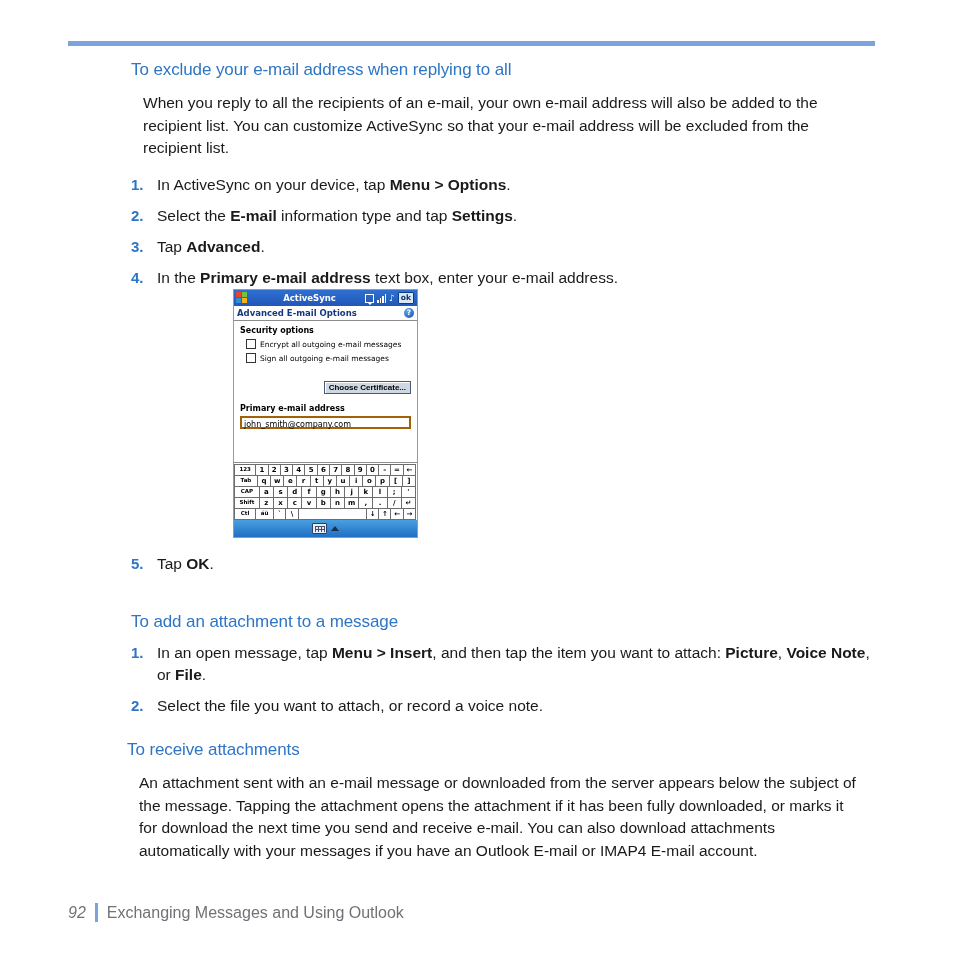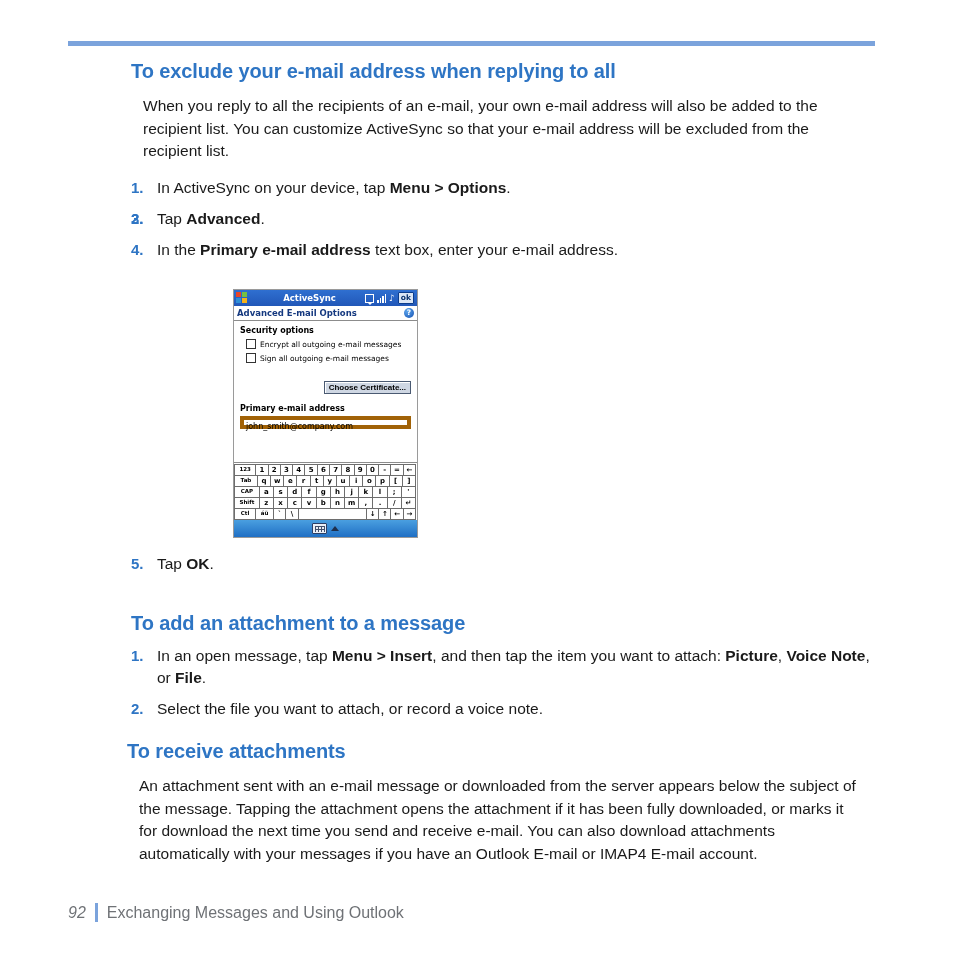--- a/index.html
+++ b/index.html
@@ -35,22 +35,22 @@
   
   .content {
     position: absolute;
     left: 131px;
     top: 60px;
     width: 745px;
   }
 
   h2.section-head {
     color: #2e75c4;
-    font-size: 20px;
-    font-weight: bold;
+    font-size: 17px;
+    font-weight: normal;
     margin: 0 0 10px 0;
     letter-spacing: -0.1px;
   }
 
   p.body-text {
     font-size: 15.5px;
     line-height: 22.5px;
     margin: 12px;
     color: #1a1a1a;
   }
@@ -243,21 +243,21 @@
     color: #000;
     padding: 1px 4px;
   }
   .d-fieldlabel {
     font-size: 8px;
     font-weight: bold;
     margin: 10px 0 3px 0;
     color: #000;
   }
   .d-input {
-    border: 4px solid #a16207;
+    border: 2px solid #a16207;
     background: #fff;
     font-size: 8px;
     color: #000;
     padding: 2px 2px;
     box-sizing: border-box;
     width: 100%;
     height: 13px;
     line-height: 9px;
   }
 
@@ -377,21 +377,21 @@
 
 <div class="page">
 
   <div class="top-rule"></div>
 
   <div class="content">
     <h2 class="section-head">To exclude your e-mail address when replying to all</h2>
     <p class="body-text">When you reply to all the recipients of an e-mail, your own e-mail address will also be added to the recipient list. You can customize ActiveSync so that your e-mail address will be excluded from the recipient list.</p>
     <ol class="steps" id="steps1">
         <li><span class="num">1.</span><span>In ActiveSync on your device, tap <b>Menu &gt; Options</b>.</span></li>
-        <li><span class="num">2.</span></li>
+        <li><span class="num">2.</span><span>Select the <b>E-mail</b> information type and tap <b>Settings</b>.</span></li>
         <li><span class="num">3.</span><span>Tap <b>Advanced</b>.</span></li>
         <li><span class="num">4.</span><span>In the <b>Primary e-mail address</b> text box, enter your e-mail address.</span></li>
       </ol>
   </div>
 
   <div class="device-wrap">
     <div class="device">
 
       <div class="d-titlebar">
         <span class="win-flag">

